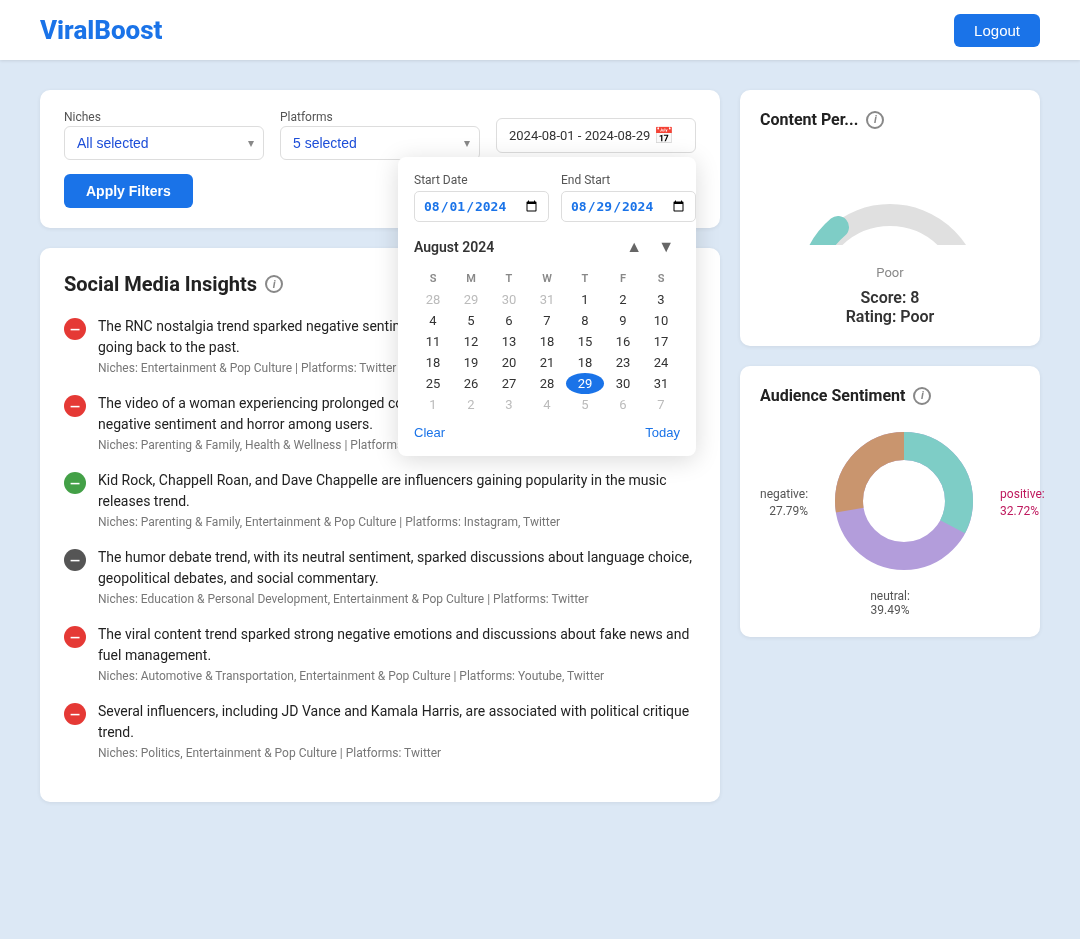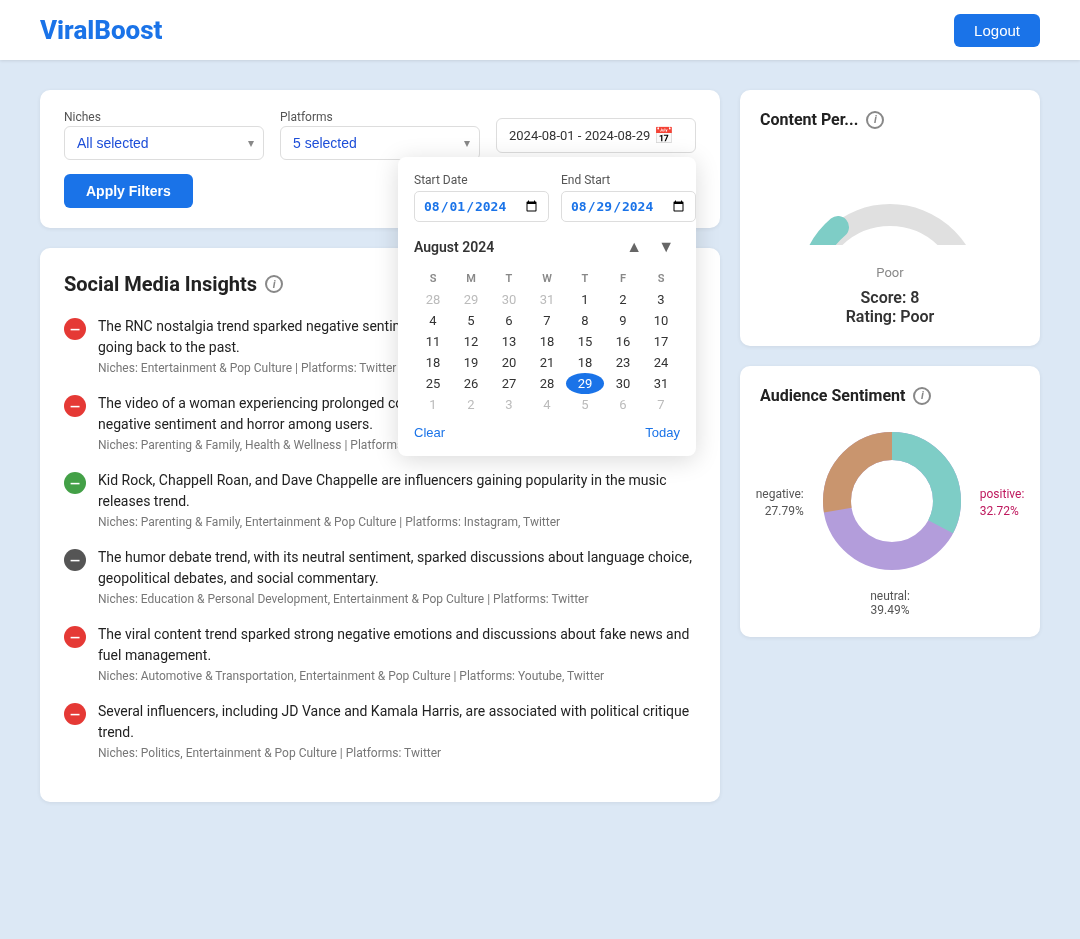--- a/index.html
+++ b/index.html
@@ -569,21 +569,21 @@
         <div class="score-text">Rating: Poor</div>
       </div>
     </div>
 
     <div class="right-card">
       <div class="right-card-title">
         <span>Audience Sentiment</span>
         <span class="info-icon">i</span>
       </div>
 
-      <div style="position:relative; display:flex; align-items:center; justify-content:center; margin-top:10px;">
+      <div style="position:relative; display:flex; align-items:center; justify-content:space-between; margin-top:10px;gap:8px;">
         <div class="legend-left">
           <span>negative:</span><br>
           <span>27.79%</span>
         </div>
         <div style="position:relative;">
           <svg width="160" height="160" viewBox="0 0 160 160">
 
             <circle cx="80" cy="80" r="55" fill="none" stroke="#b39ddb" stroke-width="28" stroke-dasharray="345.6" stroke-dashoffset="0" transform="rotate(-90 80 80)"></circle>
 
             <circle cx="80" cy="80" r="55" fill="none" stroke="#c9956e" stroke-width="28" stroke-dasharray="96.0 249.6" stroke-dashoffset="-249.6" transform="rotate(-90 80 80)"></circle>

